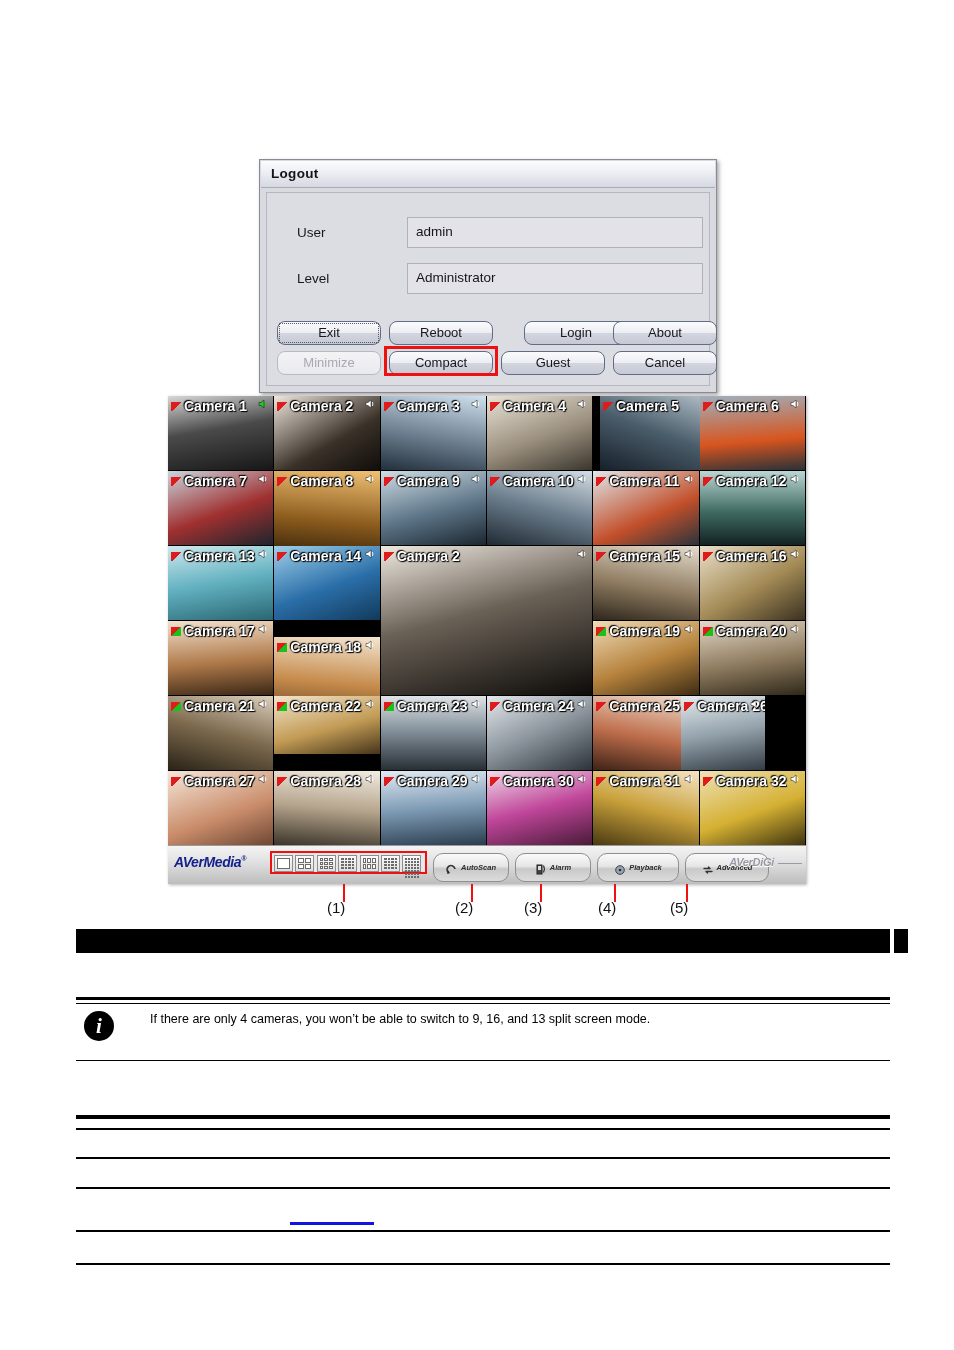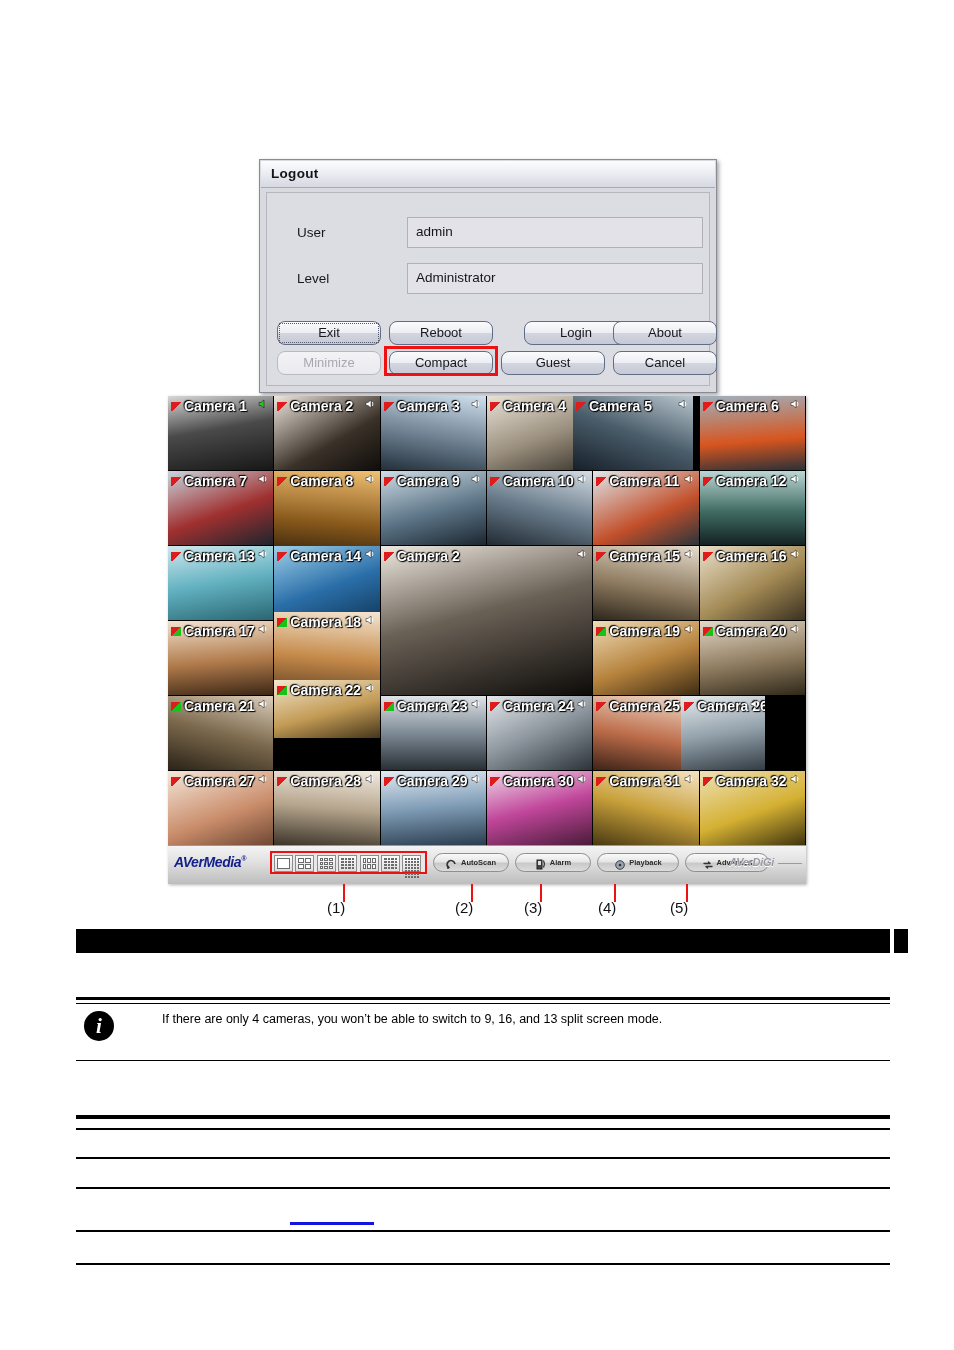--- a/index.html
+++ b/index.html
@@ -114,24 +114,24 @@
     position:absolute;top:2px;width:19px;height:17px;
     background:linear-gradient(to bottom,#fdfdfd,#dfdfdf);
     border:1px solid #8d8d8d;box-sizing:border-box;
   }
   .split-btn .cellgrid{
     position:absolute;left:2px;top:2px;right:2px;bottom:2px;
     display:grid;gap:1px;
   }
   .split-btn .cellgrid i{background:#ffffff;border:1px solid #6b6b6b;box-sizing:border-box;display:block;}
   .pill{
-    position:absolute;top:7px;height:19px;
+    position:absolute;top:7px;height:29px;
     background:linear-gradient(to bottom,#fafafa 0%,#e6e6e6 45%,#c9c9c9 55%,#dcdcdc 100%);
     border:1px solid #8f8f8f;border-radius:10px;box-sizing:border-box;
-    display:flex;align-items:center;justify-content:center;gap:3px;
+    display:flex;align-items:center;justify-content:center;gap:3px;font-style:italic;
   }
   .pill .plabel{font-size:7.5px;font-weight:bold;color:#2b2b2b;white-space:nowrap;}
   .pill .picon{width:12px;height:12px;flex:0 0 auto;}
   #averdigi-logo{
     position:absolute;right:32px;top:10px;font-size:11px;font-weight:bold;
     font-style:italic;color:#9a9aa4;letter-spacing:-.3px;
     text-shadow:0 1px 0 #fff;
   }
   #averdigi-rule{
     position:absolute;right:4px;top:17px;width:24px;height:1px;background:#9a9aa4;
@@ -151,21 +151,21 @@
   #info-icon{
     position:absolute;left:84px;top:1011px;width:30px;height:30px;border-radius:50%;
     background:#000;
   }
   #info-icon span{
     position:absolute;left:0;top:0;width:30px;height:30px;line-height:30px;
     text-align:center;color:#fff;font-family:"Liberation Serif",serif;
     font-size:21px;font-weight:bold;font-style:italic;
   }
   #note-text{
-    position:absolute;left:162px;top:1011px;width:740px;
+    position:absolute;left:150px;top:1011px;width:740px;
     font-size:12.5px;color:#000;line-height:16px;
   }
   #note-rule-bottom{position:absolute;left:76px;top:1060px;width:814px;height:1px;background:#000;}
 
   
   .tbl-rule{position:absolute;left:76px;width:814px;background:#000;}
   #blue-link{position:absolute;left:290px;top:1222px;width:84px;height:3px;background:#1414e0;}
 </style>
 </head>
 <body>
@@ -253,21 +253,21 @@
           <span class="flag"></span>
           <span class="cam-name">Camera 4</span>
         </div>
         <span class="spk">
           <svg viewBox="0 0 11 10" width="11" height="10">
             <path d="M1 3.5 H3 L6 1 V9 L3 6.5 H1 Z" fill="#ffffff" stroke="#111" stroke-width=".5"></path>
             <path d="M7.3 3 Q8.6 5 7.3 7" fill="none" stroke="#ffffff" stroke-width=".9"></path>
           </svg>
         </span>
       </div>
-      <div class="cam" style="left: 405px; top: 0px; width: 120px; height: 74px; padding-left: 8px;">
+      <div class="cam" style="left: 432px; top: 0px; width: 120px; height: 74px; padding-left: 8px;">
         <div class="scene" style="background: linear-gradient(200deg, rgb(185, 198, 207), rgb(74, 93, 106) 50%, rgb(22, 32, 42));"></div>
         <div class="cam-label">
           <span class="flag"></span>
           <span class="cam-name">Camera 5</span>
         </div>
         <span class="spk">
           <svg viewBox="0 0 11 10" width="11" height="10">
             <path d="M1 3.5 H3 L6 1 V9 L3 6.5 H1 Z" fill="#ffffff" stroke="#111" stroke-width=".5"></path>
             <path d="M7.3 3 Q8.6 5 7.3 7" fill="none" stroke="#ffffff" stroke-width=".9"></path>
           </svg>
@@ -435,21 +435,21 @@
           <span class="flag green"></span>
           <span class="cam-name">Camera 17</span>
         </div>
         <span class="spk">
           <svg viewBox="0 0 11 10" width="11" height="10">
             <path d="M1 3.5 H3 L6 1 V9 L3 6.5 H1 Z" fill="#ffffff" stroke="#111" stroke-width=".5"></path>
             <path d="M7.3 3 Q8.6 5 7.3 7" fill="none" stroke="#ffffff" stroke-width=".9"></path>
           </svg>
         </span>
       </div>
-      <div class="cam" style="left: 106.333px; top: 216px; width: 105.333px; height: 92px; text-align: right;">
+      <div class="cam" style="left: 106.333px; top: 241px; width: 105.333px; height: 92px; text-align: right;">
         <div class="scene" style="background: linear-gradient(185deg, rgb(244, 230, 210), rgb(197, 138, 74) 50%, rgb(73, 48, 26));"></div>
         <div class="cam-label">
           <span class="flag green"></span>
           <span class="cam-name">Camera 18</span>
         </div>
         <span class="spk">
           <svg viewBox="0 0 11 10" width="11" height="10">
             <path d="M1 3.5 H3 L6 1 V9 L3 6.5 H1 Z" fill="#ffffff" stroke="#111" stroke-width=".5"></path>
             <path d="M7.3 3 Q8.6 5 7.3 7" fill="none" stroke="#ffffff" stroke-width=".9"></path>
           </svg>
@@ -487,21 +487,21 @@
           <span class="flag green"></span>
           <span class="cam-name">Camera 21</span>
         </div>
         <span class="spk">
           <svg viewBox="0 0 11 10" width="11" height="10">
             <path d="M1 3.5 H3 L6 1 V9 L3 6.5 H1 Z" fill="#ffffff" stroke="#111" stroke-width=".5"></path>
             <path d="M7.3 3 Q8.6 5 7.3 7" fill="none" stroke="#ffffff" stroke-width=".9"></path>
           </svg>
         </span>
       </div>
-      <div class="cam" style="left: 106.333px; top: 284px; width: 105.333px; height: 58px;">
+      <div class="cam" style="left: 106.333px; top: 300px; width: 105.333px; height: 58px;">
         <div class="scene" style="background: linear-gradient(165deg, rgb(243, 230, 207), rgb(194, 155, 85) 55%, rgb(70, 53, 26));"></div>
         <div class="cam-label">
           <span class="flag green"></span>
           <span class="cam-name">Camera 22</span>
         </div>
         <span class="spk">
           <svg viewBox="0 0 11 10" width="11" height="10">
             <path d="M1 3.5 H3 L6 1 V9 L3 6.5 H1 Z" fill="#ffffff" stroke="#111" stroke-width=".5"></path>
             <path d="M7.3 3 Q8.6 5 7.3 7" fill="none" stroke="#ffffff" stroke-width=".9"></path>
           </svg>

